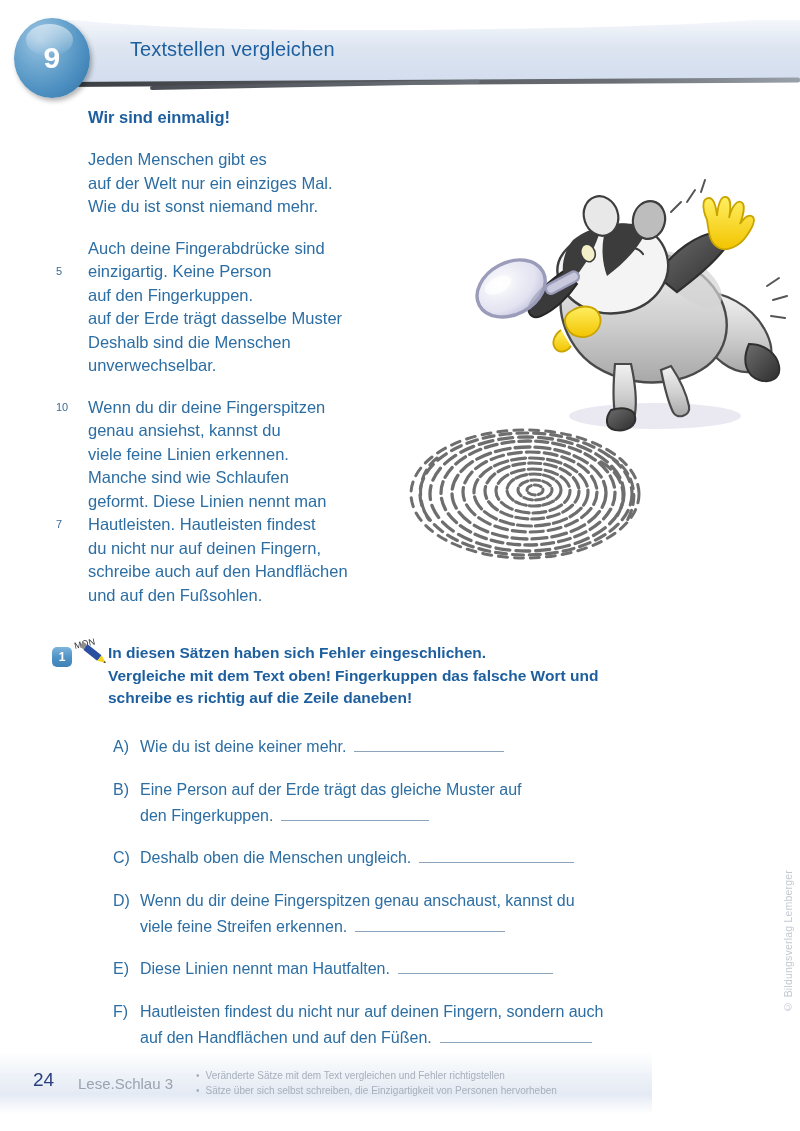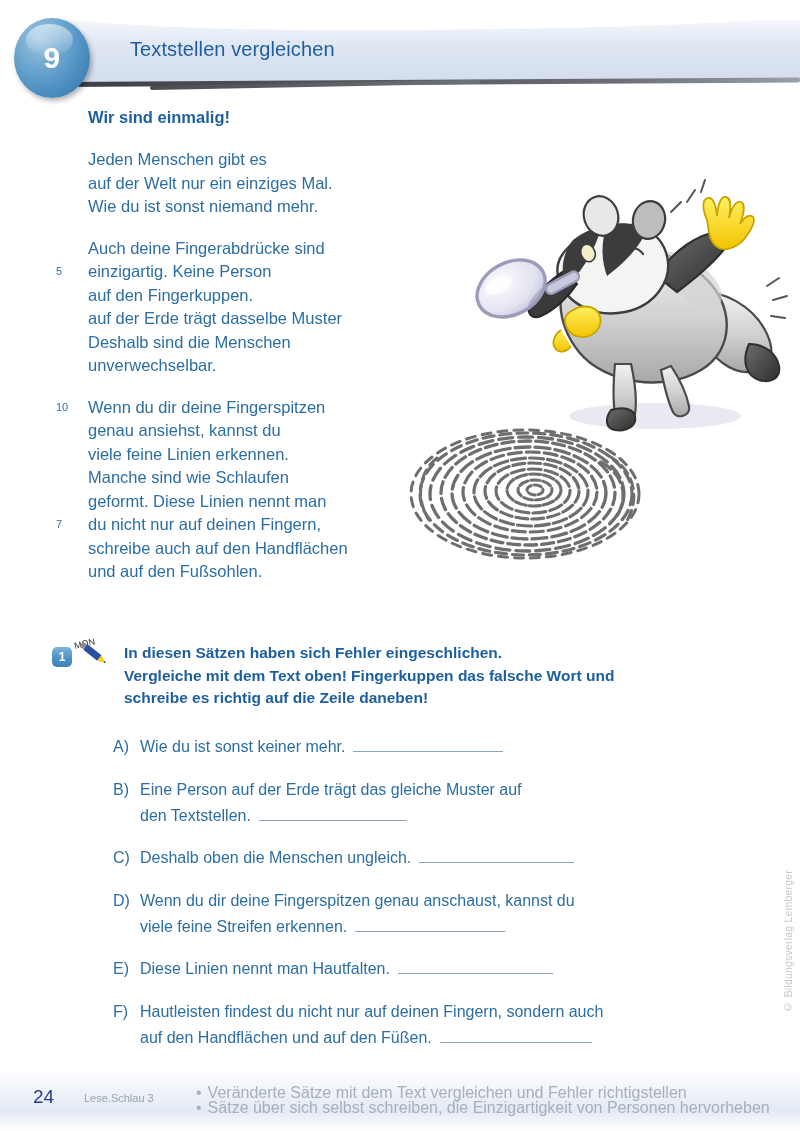--- a/index.html
+++ b/index.html
@@ -174,21 +174,21 @@
     justify-content: center;
   }
   .pencil-icon {
     position: absolute;
     left: 22px;
     top: -4px;
     width: 44px;
     height: 36px;
   }
   .ex-instruction {
-    margin-left: 72px;
+    margin-left: 56px;
     color: #1d5f9e;
     font-size: 15.5px;
     font-weight: bold;
     line-height: 22.5px;
   }
 
   
   .tasks {
     position: absolute;
     left: 113px;
@@ -235,46 +235,45 @@
     writing-mode: vertical-rl;
     transform: rotate(180deg);
     letter-spacing: 0.2px;
     white-space: nowrap;
   }
 
   
   .footer {
     position: absolute;
     left: 0;
-    bottom: 0;
-    width: 800px;
+    bottom: 17px;
+    width: 652px;
     height: 62px;
     background: linear-gradient(to bottom, #ffffff 0%, #eef2f8 38%, #e4eaf4 68%, #ffffff 100%);
   }
   .footer-page {
     position: absolute;
     left: 33px;
     top: 17px;
     color: #2a3f7e;
     font-size: 19px;
   }
   .footer-series {
     position: absolute;
     left: 78px;
     top: 23px;
     color: #9aa3af;
-    font-size: 11px;
-    margin-left: 6px;
+    font-size: 15px;
   }
   .footer-goals {
     position: absolute;
     left: 196px;
     top: 17px;
     color: #a7afbb;
-    font-size: 16px;
+    font-size: 10px;
     line-height: 14.5px;
   }
   .footer-goals div::before {
     content: "\2022";
     margin-right: 6px;
   }
 </style>
 </head>
 <body>
 
@@ -305,21 +304,21 @@
         <div class="poem-line"><span>auf der Erde trägt dasselbe Muster</span></div>
         <div class="poem-line"><span>Deshalb sind die Menschen</span></div>
         <div class="poem-line"><span>unverwechselbar.</span></div>
       </div>
       <div class="stanza">
         <div class="poem-line"><span class="linenum">10</span><span>Wenn du dir deine Fingerspitzen</span></div>
         <div class="poem-line"><span>genau ansiehst, kannst du</span></div>
         <div class="poem-line"><span>viele feine Linien erkennen.</span></div>
         <div class="poem-line"><span>Manche sind wie Schlaufen</span></div>
         <div class="poem-line"><span>geformt. Diese Linien nennt man</span></div>
-        <div class="poem-line"><span class="linenum">7</span></div>
+        <div class="poem-line"><span class="linenum">7</span><span>Hautleisten. Hautleisten findest</span></div>
         <div class="poem-line"><span>du nicht nur auf deinen Fingern,</span></div>
         <div class="poem-line"><span>schreibe auch auf den Handflächen</span></div>
         <div class="poem-line"><span>und auf den Fußsohlen.</span></div>
       </div>
     </div>
 </div>
 
 <div class="badger-wrap">
   <svg viewBox="0 0 340 285" width="340" height="285" aria-hidden="true">
     <defs>
@@ -427,31 +426,31 @@
       <div>In diesen Sätzen haben sich Fehler eingeschlichen.</div>
       <div>Vergleiche mit dem Text oben! Fingerkuppen das falsche Wort und</div>
       <div>schreibe es richtig auf die Zeile daneben!</div>
     </div>
 </div>
 
 <div class="tasks" id="tasks">
     <div class="task">
       <div class="task-row">
         <span class="task-label">A)</span>
-        <span class="task-text">Wie du ist sonst keiner mehr.</span>
+        <span class="task-text">Wie du ist deine keiner mehr.</span>
         <span class="answer-line" style="width: 150px;"></span>
       </div>
     </div>
     <div class="task">
       <div class="task-row">
         <span class="task-label">B)</span>
         <span class="task-text">Eine Person auf der Erde trägt das gleiche Muster auf</span>
       </div>
       <div class="task-row cont">
-        <span class="task-text">den Textstellen.</span>
+        <span class="task-text">den Fingerkuppen.</span>
         <span class="answer-line" style="width: 148px;"></span>
       </div>
     </div>
     <div class="task">
       <div class="task-row">
         <span class="task-label">C)</span>
         <span class="task-text">Deshalb oben die Menschen ungleich.</span>
         <span class="answer-line" style="width: 155px;"></span>
       </div>
     </div>

